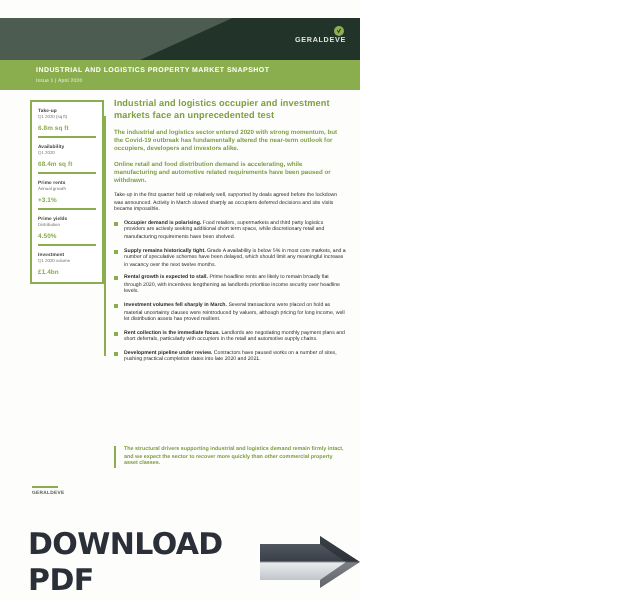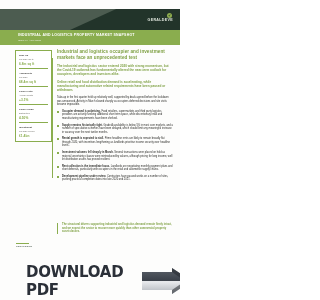--- a/index.html
+++ b/index.html
@@ -55,21 +55,21 @@
   
   .quote{position:absolute;left:57px;top:223px;width:116px;padding-left:4px;border-left:1.2px solid #8aad4e;box-sizing:border-box;}
   .quote p{margin:0;font-size:2.7px;line-height:3.7px;color:#7ea043;font-weight:700;}
 
   
   .footer-logo{position:absolute;left:16px;top:243px;display:flex;flex-direction:column;}
   .footer-rule{width:13px;height:1px;background:#8aad4e;}
   .footer-text{font-size:2.4px;color:#4c5c50;font-weight:700;letter-spacing:.15px;margin-top:1px;}
 
   
-  .dl{position:absolute;left:12px;top:262px;width:180px;height:38px;display:flex;align-items:center;}
+  .dl{position:absolute;left:0;top:262px;width:180px;height:38px;display:flex;align-items:center;}
   .dl-text{font-size:15px;font-weight:700;color:#2b3038;letter-spacing:-.3px;margin-left:14px;
     font-family:"DejaVu Sans", sans-serif;}
   .dl-arrow{position:relative;margin-left:5px;width:50px;height:26px;}
   .arrow-svg{display:block;}
 </style>
 </head>
 <body>
 
 <div class="page">
 

